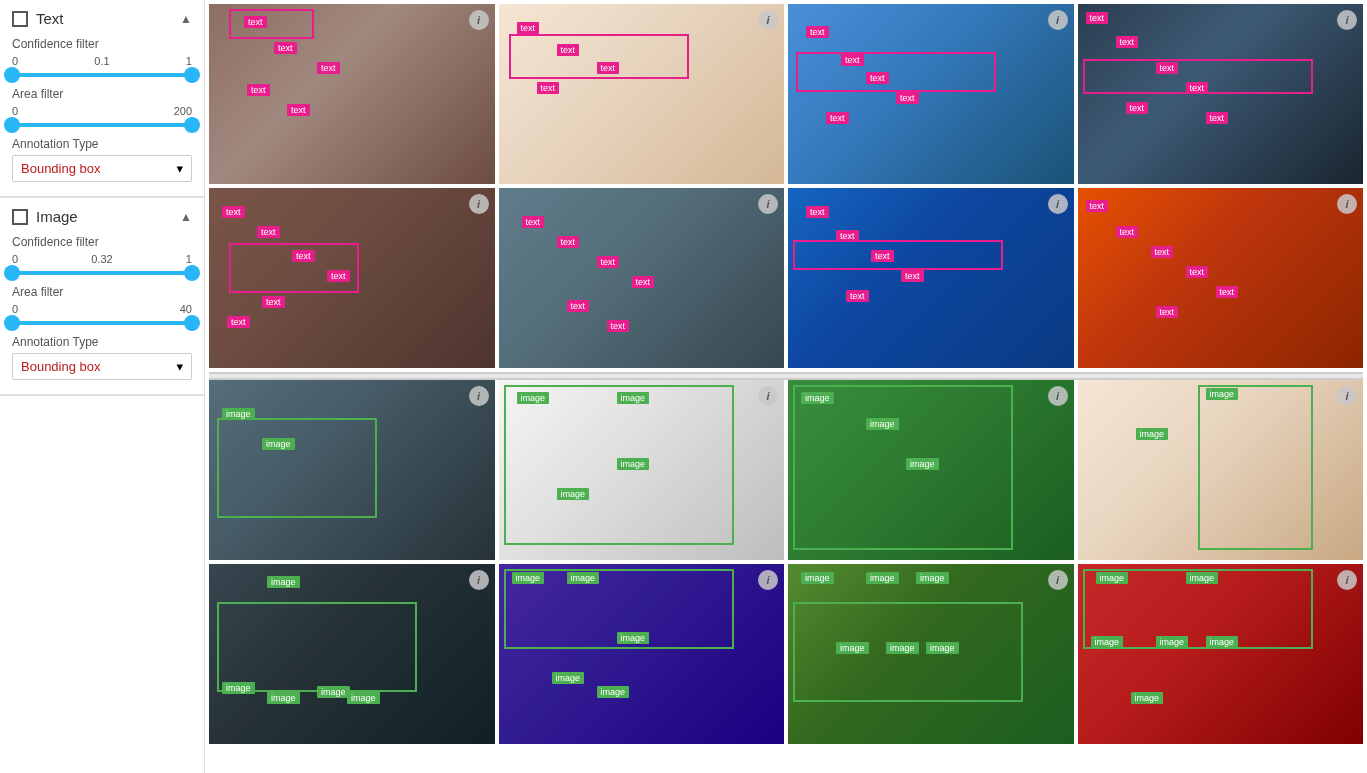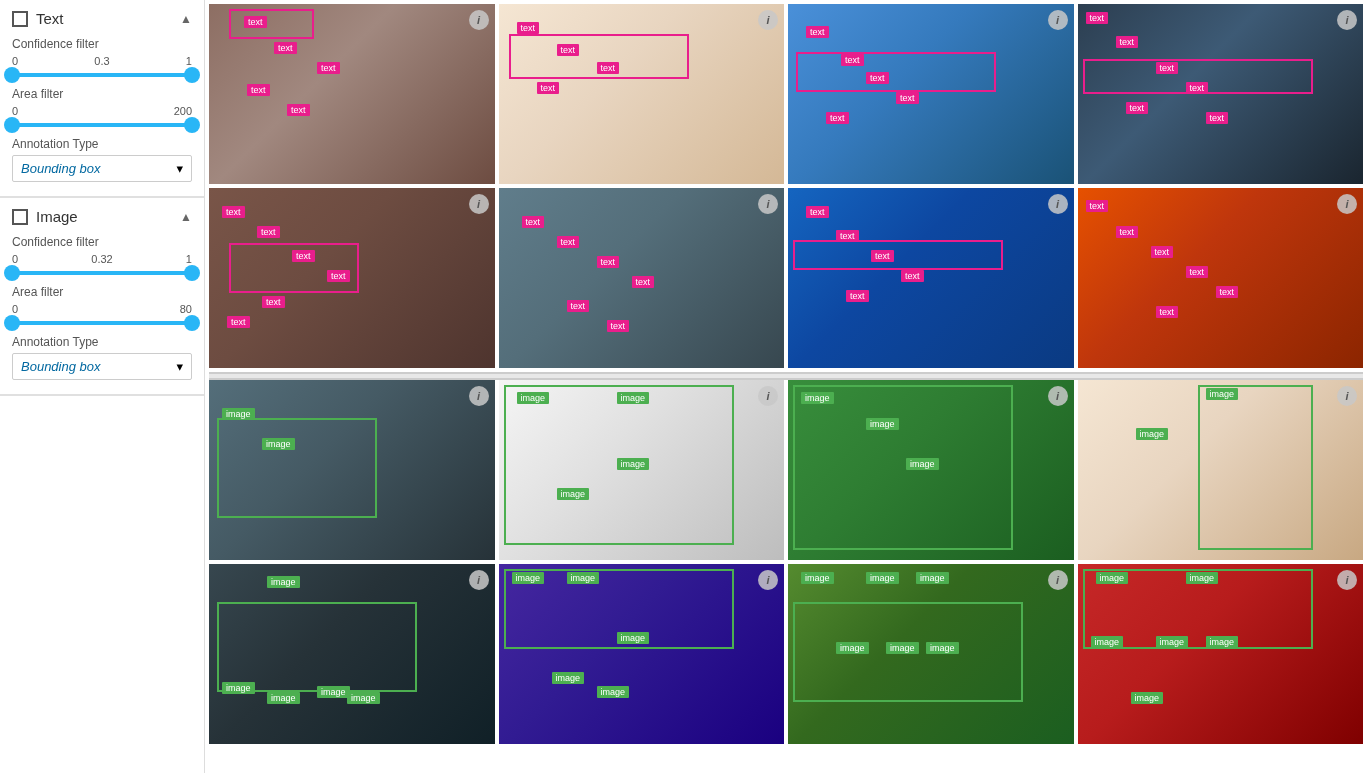--- a/index.html
+++ b/index.html
@@ -108,22 +108,21 @@
       justify-content: space-between;
       border: 1px solid #ccc;
       border-radius: 2px;
       padding: 5px 8px;
       background: #fff;
       cursor: pointer;
     }
 
     .dropdown-text {
       font-size: 13px;
-      color: #0369a1;
-      font-style: italic;
+      color: #b91c1c;
     }
 
     
     .right-panel {
       flex: 1;
       overflow-y: auto;
       background: #fff;
       padding: 4px;
     }
 
@@ -242,21 +241,21 @@
       <div class="section-title-row">
         <div class="checkbox"></div>
         <span class="section-title">Text</span>
       </div>
       <span class="chevron">▲</span>
     </div>
 
     <div class="filter-label">Confidence filter</div>
     <div class="range-row">
       <span>0</span>
-      <span>0.3</span>
+      <span>0.1</span>
       <span>1</span>
     </div>
     <div class="slider-track">
       <div class="slider-fill" style="left:0%;width:100%;"></div>
       <div class="slider-thumb" style="left:0%;"></div>
       <div class="slider-thumb" style="left:100%;"></div>
     </div>
 
     <div class="filter-label">Area filter</div>
     <div class="range-row">
@@ -293,21 +292,21 @@
     </div>
     <div class="slider-track">
       <div class="slider-fill" style="left:0%;width:100%;"></div>
       <div class="slider-thumb" style="left:0%;"></div>
       <div class="slider-thumb" style="left:100%;"></div>
     </div>
 
     <div class="filter-label">Area filter</div>
     <div class="range-row">
       <span>0</span>
-      <span>80</span>
+      <span>40</span>
     </div>
     <div class="slider-track">
       <div class="slider-fill" style="left:0%;width:100%;"></div>
       <div class="slider-thumb" style="left:0%;"></div>
       <div class="slider-thumb" style="left:100%;"></div>
     </div>
 
     <div class="annotation-type-label">Annotation Type</div>
     <div class="dropdown">
       <span class="dropdown-text">Bounding box</span>

